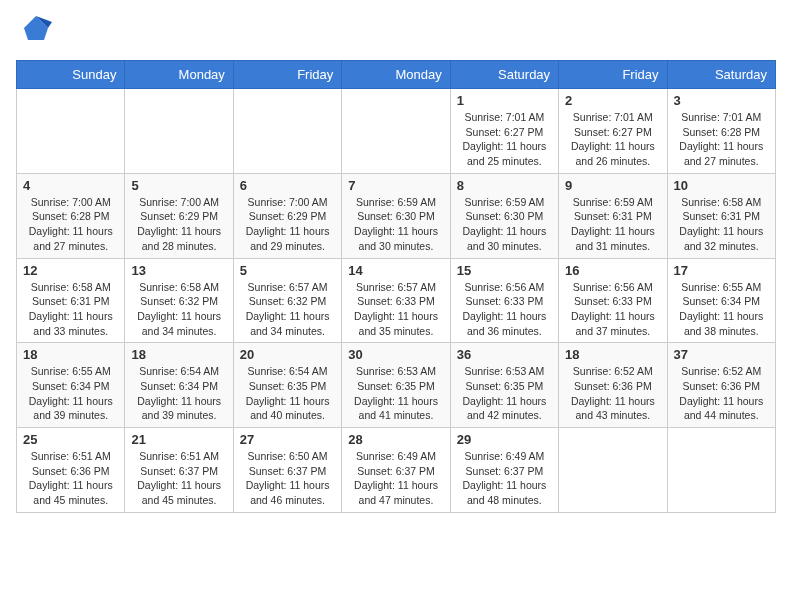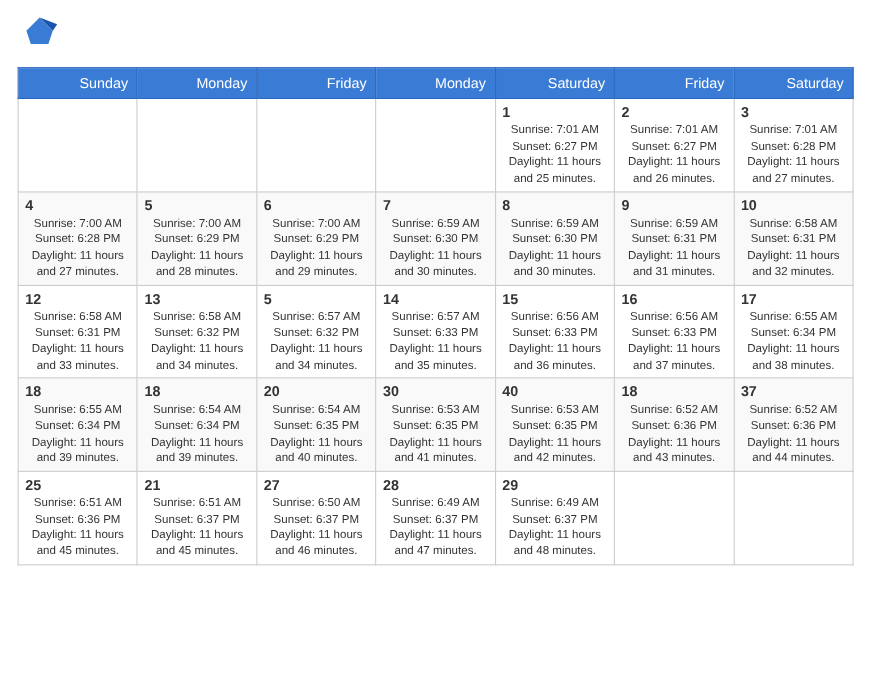--- a/index.html
+++ b/index.html
@@ -204,21 +204,21 @@
           </td>
           <td>
             <span class="day-number">20</span>
             <div class="day-info">Sunrise: 6:54 AM<br>Sunset: 6:35 PM<br>Daylight: 11 hours and 40 minutes.</div>
           </td>
           <td>
             <span class="day-number">30</span>
             <div class="day-info">Sunrise: 6:53 AM<br>Sunset: 6:35 PM<br>Daylight: 11 hours and 41 minutes.</div>
           </td>
           <td>
-            <span class="day-number">40</span>
+            <span class="day-number">36</span>
             <div class="day-info">Sunrise: 6:53 AM<br>Sunset: 6:35 PM<br>Daylight: 11 hours and 42 minutes.</div>
           </td>
           <td>
             <span class="day-number">18</span>
             <div class="day-info">Sunrise: 6:52 AM<br>Sunset: 6:36 PM<br>Daylight: 11 hours and 43 minutes.</div>
           </td>
           <td>
             <span class="day-number">37</span>
             <div class="day-info">Sunrise: 6:52 AM<br>Sunset: 6:36 PM<br>Daylight: 11 hours and 44 minutes.</div>
           </td>

